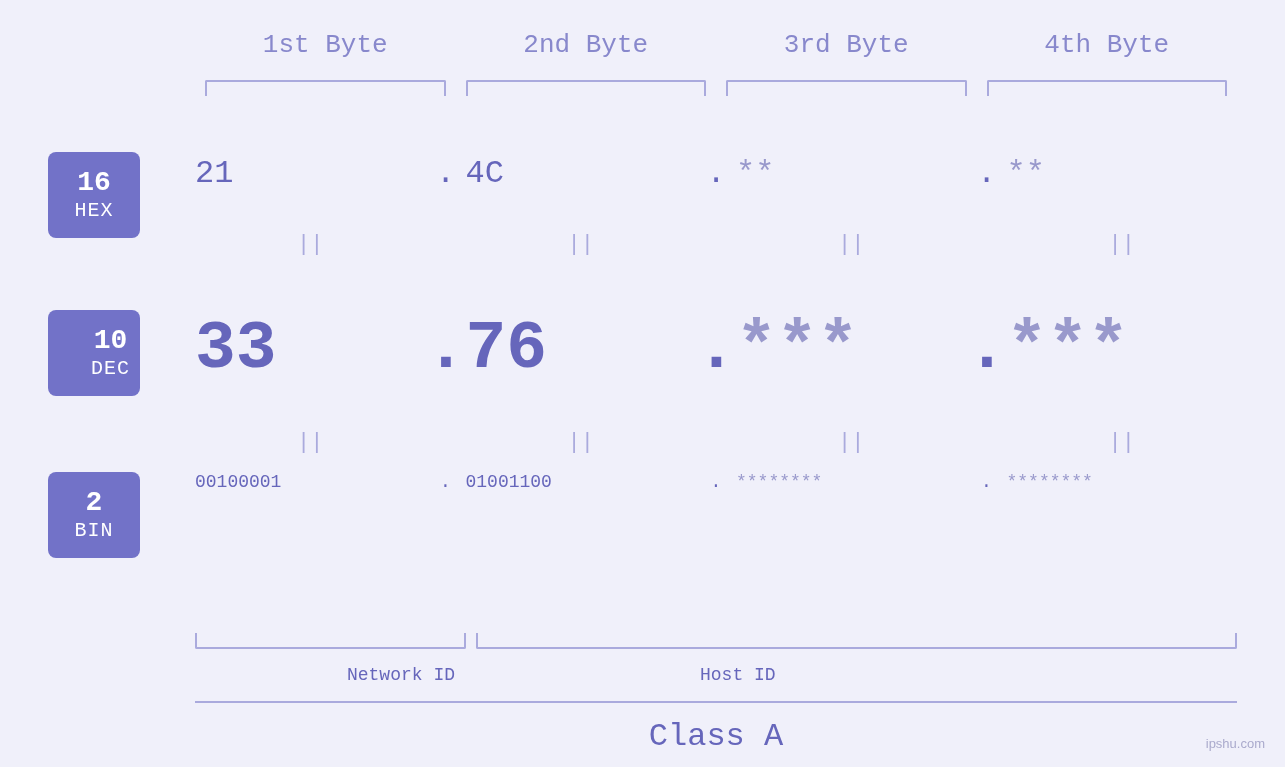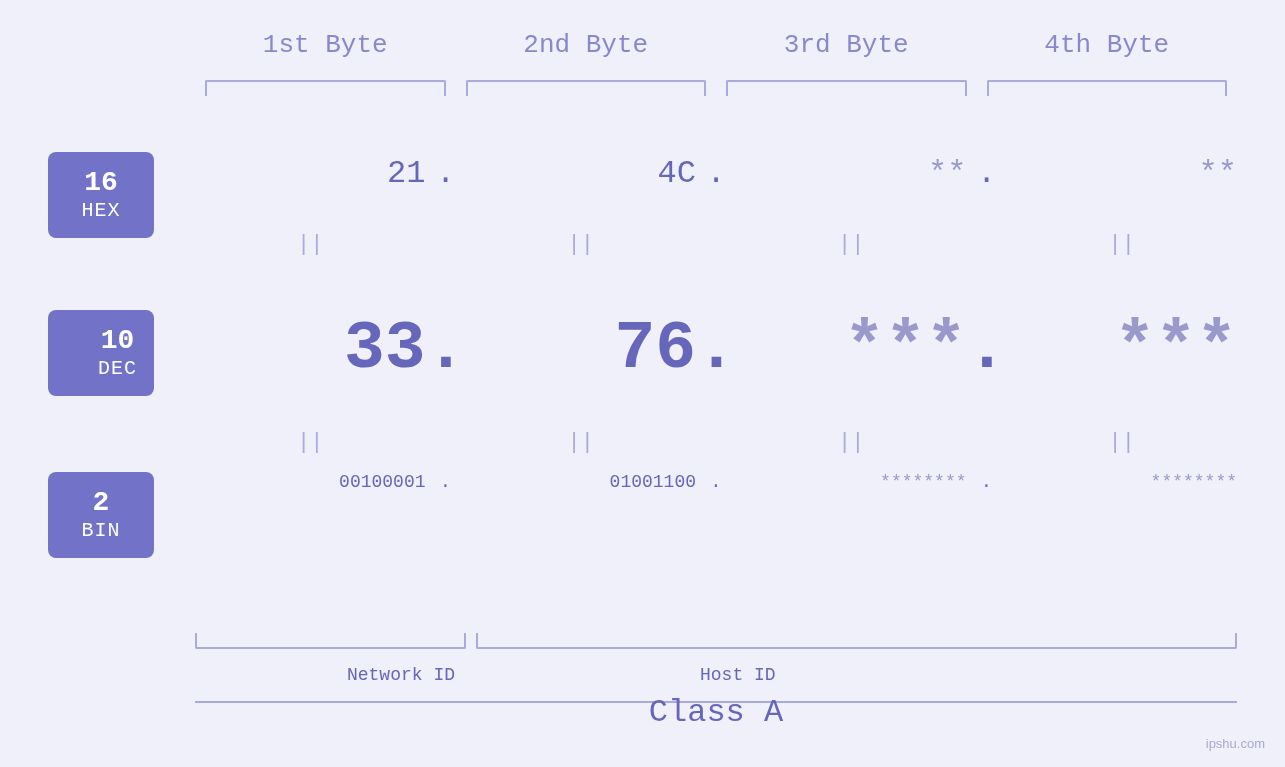--- a/index.html
+++ b/index.html
@@ -20,21 +20,21 @@
       position: relative;
       display: flex;
       flex-direction: column;
       align-items: center;
     }
 
     
     .base-box {
       position: absolute;
       left: 48px;
-      width: 106px;
+      width: 92px;
       border-radius: 8px;
       background: #7272c8;
       color: white;
       display: flex;
       flex-direction: column;
       align-items: center;
       justify-content: center;
       padding: 8px 0;
     }
     .base-box .base-num {
@@ -96,21 +96,21 @@
     }
 
     .row-hex { top: 155px; }
     .row-eq1 { top: 232px; }
     .row-dec { top: 310px; }
     .row-eq2 { top: 430px; }
     .row-bin { top: 472px; }
 
     .byte-val {
       flex: 1;
-      text-align: right;
+      text-align: left;
       color: #6666bb;
     }
     .dot-sep {
       width: 40px;
       text-align: center;
       color: #6666bb;
     }
 
     .hex-val { font-size: 32px; }
     .dec-val { font-size: 68px; font-weight: bold; }
@@ -180,21 +180,21 @@
       position: absolute;
       bottom: 64px;
       left: 195px;
       right: 48px;
       height: 2px;
       background: #aaaadd;
     }
 
     .class-label {
       position: absolute;
-      bottom: 36px;
+      bottom: 12px;
       left: 195px;
       right: 48px;
       text-align: center;
       color: #6666bb;
       font-size: 32px;
       font-family: 'Courier New', Courier, monospace;
     }
 
     
     .watermark {

